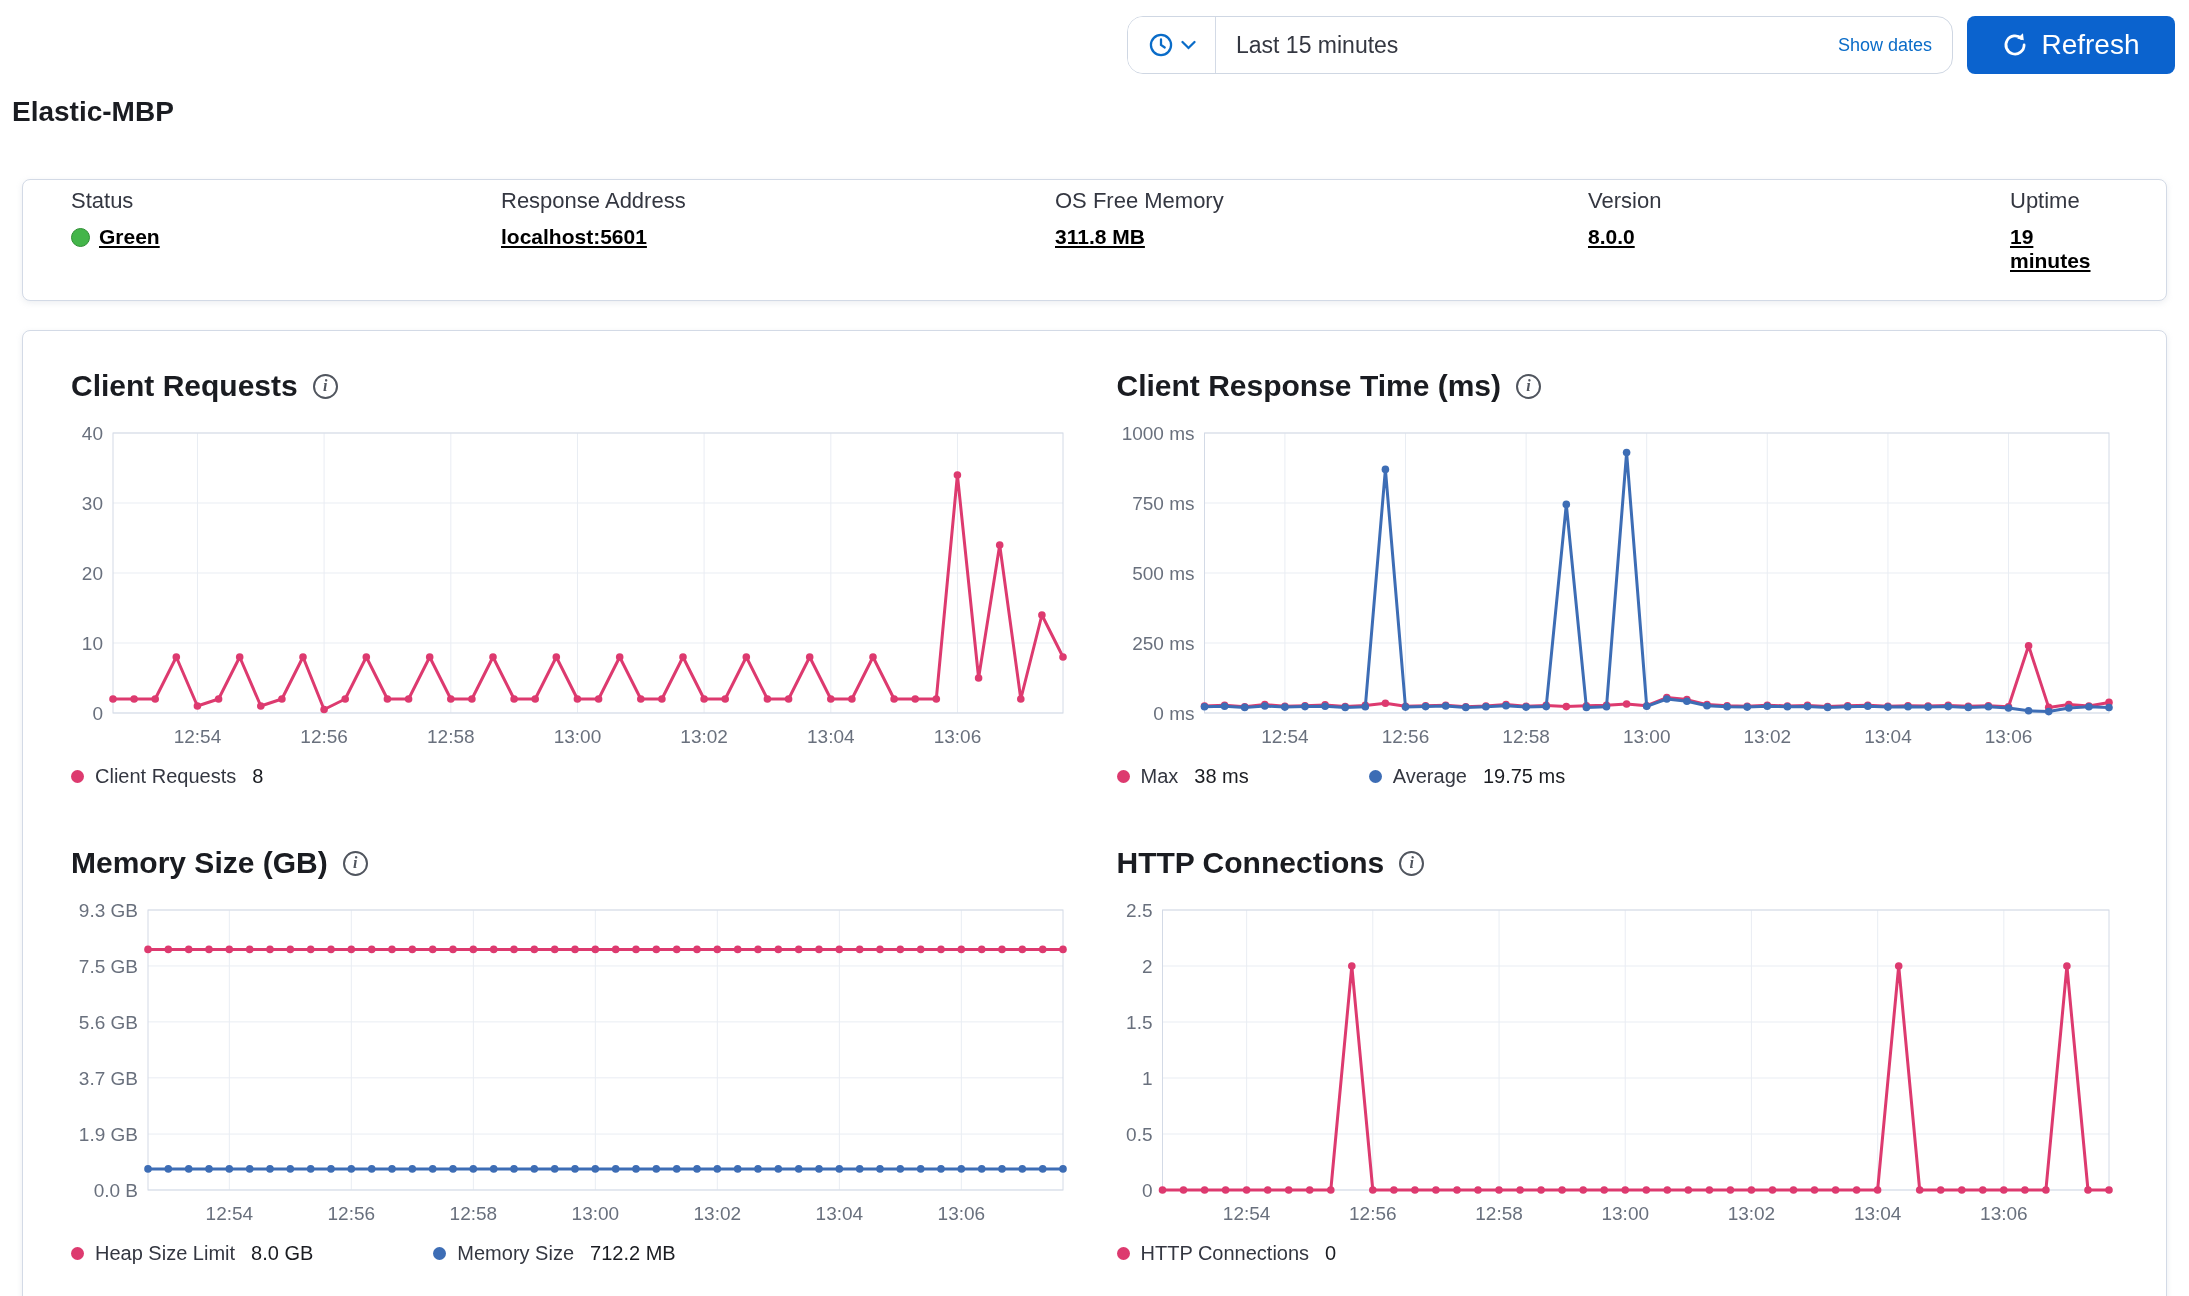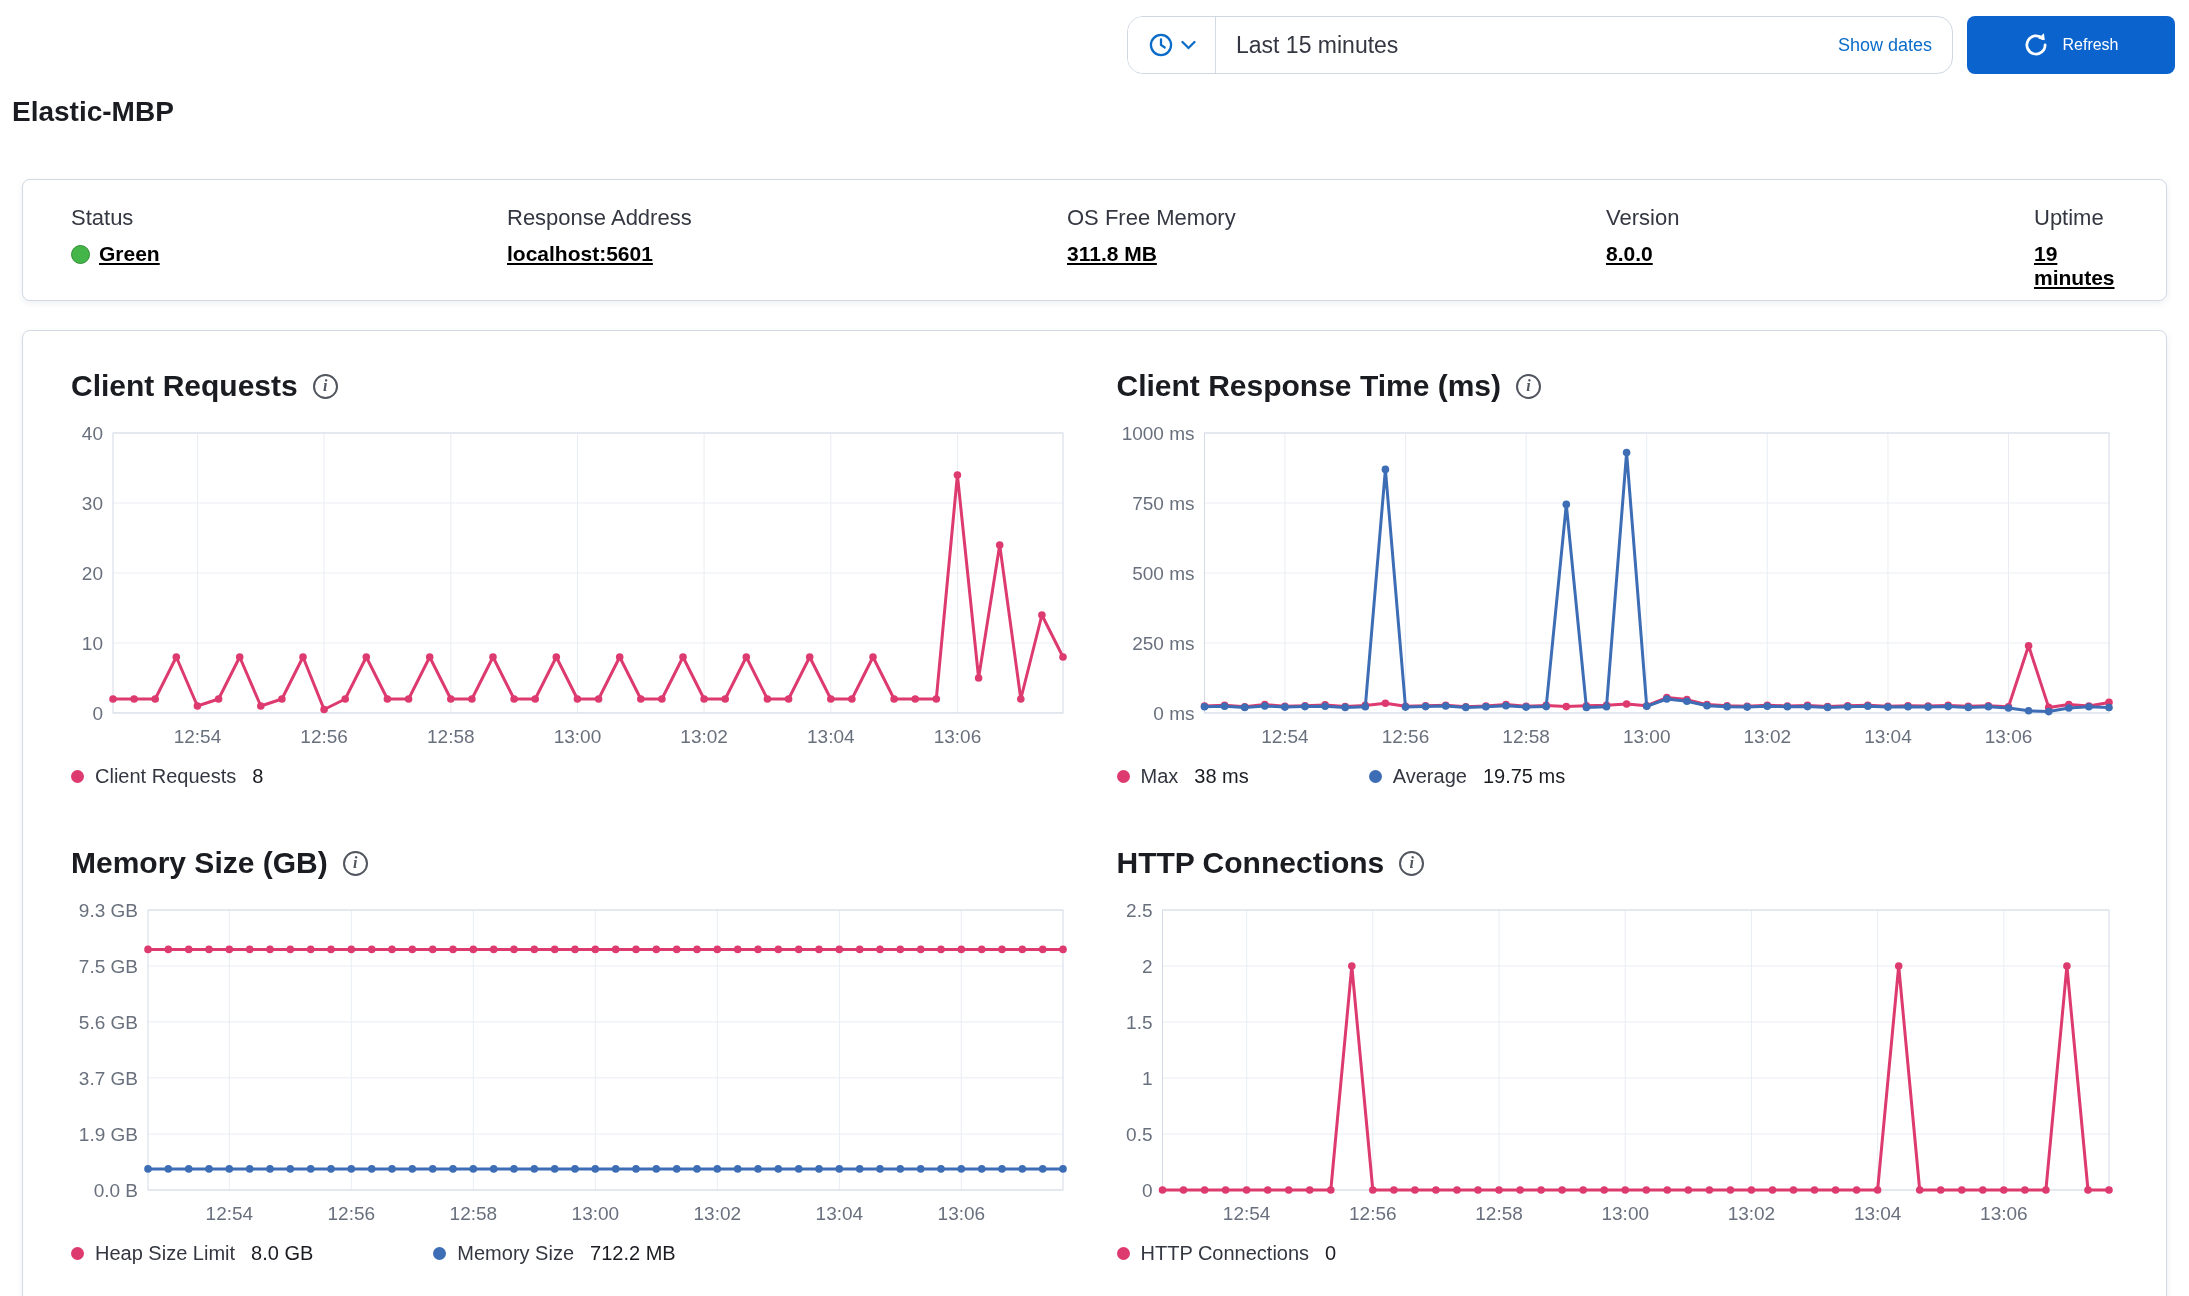--- a/index.html
+++ b/index.html
@@ -16,33 +16,33 @@
     display:flex; align-items:center; overflow:hidden;
   }
   .dp-icon-btn {
     width:88px; height:100%; background:#fff; border:none; border-right:1px solid #d3dae6;
     display:flex; align-items:center; justify-content:center; gap:7px; cursor:pointer;
   }
   .dp-text { flex:1; padding-left:20px; font-size:23px; color:#343741; }
   .dp-showdates { background:none; border:none; color:#0a6cc8; font-size:18px; font-weight:500; padding:0 20px; cursor:pointer; font-family:inherit; }
   .refresh-btn {
     width:208px; height:58px; background:#0b63ce; border:none; border-radius:8px; cursor:pointer;
-    color:#fff; font-size:16px; font-weight:500; display:flex; align-items:center; justify-content:center; gap:13px;
+    color:#fff; font-size:28px; font-weight:500; display:flex; align-items:center; justify-content:center; gap:13px;
     font-family:inherit;
   }
 
   
   .page-title { position:absolute; left:12px; top:96px; font-size:28px; font-weight:600; color:#1a1c21; }
 
   
   .panel {
     position:absolute; background:#fff; border:1px solid #d3dae6; border-radius:8px;
     box-shadow:0 2px 6px rgba(152,162,179,0.18);
   }
-  .status-panel { left:22px; top:179px; width:2145px; height:122px; display:flex; padding:25px 48px;gap:6px; }
+  .status-panel { left:22px; top:179px; width:2145px; height:122px; display:flex; padding:8px 48px; }
   .status-col .label { font-size:22px; color:#343741; margin-bottom:11px; }
   .status-col .value { font-size:21px; font-weight:700; color:#000;text-decoration:underline; }
   .status-col:nth-child(1){ width:430px; }
   .status-col:nth-child(2){ width:554px; }
   .status-col:nth-child(3){ width:533px; }
   .status-col:nth-child(4){ width:422px; }
   .status-col:nth-child(5){ flex:1; }
   .status-dot { width:19px; height:19px; border-radius:50%; display:inline-block; vertical-align:-3px; margin-right:9px;
     background:#43b549; border:1px solid #2f8f34; }
 

